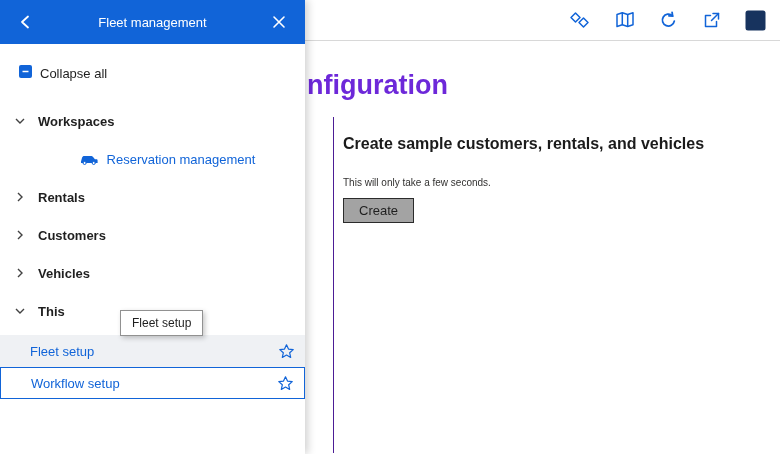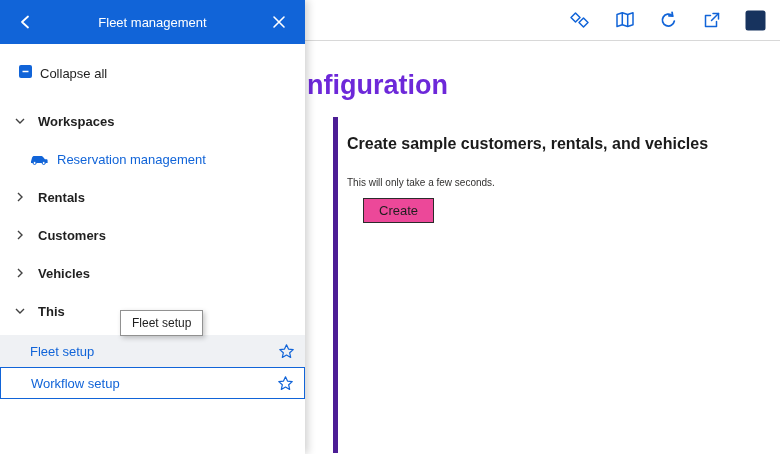--- a/index.html
+++ b/index.html
@@ -15,29 +15,29 @@
   .topbar {
     height:41px; display:flex; align-items:center; justify-content:flex-end;
     gap:24px; padding-right:14px; border-bottom:1px solid #d8d8d8; background:#fff;
   }
   .topbar .tbicon { display:inline-flex; align-items:center; cursor:pointer; }
   .page-title {
     font-size:27px; font-weight:700; color:#6d28d9;
     padding:30px 0 16px 2px; line-height:1.1;
   }
   .form-region {
-    margin-left:28px; border-left:5px solid #4c1d95;
+    margin-left:28px; border-left:1px solid #4c1d95;
     padding:18px 0 0 9px; height:336px;
   }
   .section-heading { font-size:16px; font-weight:700; color:#1b1b1b; }
   .section-note { font-size:10px; color:#323130; margin-top:24px; }
   .create-btn {
-    margin-top:10px; background:#ec4899; border:1px solid #2b2b2b;
+    margin-top:10px; background:#a3a3a3; border:1px solid #2b2b2b;
     font-family:"Liberation Sans", sans-serif;
-    font-size:13px; color:#1f1f1f; padding:4px 15px; cursor:pointer;margin-left:16px;
+    font-size:13px; color:#1f1f1f; padding:4px 15px; cursor:pointer;
   }
 
   
   .sidebar {
     position:absolute; left:0; top:0; width:305px; height:454px; background:#fff;
     box-shadow:3px 0 8px rgba(0,0,0,.18); z-index:10;
   }
   .sb-header {
     height:44px; background:#1164d8; color:#fff;
     display:flex; align-items:center; padding:0 12px;
@@ -45,21 +45,21 @@
   .sb-back, .sb-close { display:inline-flex; align-items:center; justify-content:center;
     width:28px; height:28px; cursor:pointer; }
   .sb-title { flex:1; text-align:center; font-size:13px; }
   .sb-toolbar { display:flex; align-items:center; gap:26px; padding:20px 18px 16px 18px; }
   .tool-btn { display:inline-flex; align-items:center; gap:7px; font-size:13px;
     color:#1f1f1f; cursor:pointer; }
   .tree { margin-top:4px; }
   .row { display:flex; align-items:center; height:38px; cursor:pointer; }
   .row .chev { width:12px; display:inline-flex; margin-left:14px; }
   .row .glabel { margin-left:12px; font-size:13px; font-weight:600; color:#1f1f1f; }
-  .row.link { height:38px; }
+  .row.link { height:38px;justify-content:center; }
   .row .caricon { margin-left:30px; display:inline-flex; }
   .row .llabel { margin-left:8px; font-size:13px; color:#1164d8; }
   .row.setup-link { height:32px; padding-left:30px; }
   .row.setup-link .llabel { margin-left:0; }
   .row.selected { background:#eff1f4; margin-top:5px; }
   .row.focused { border:1px solid #1164d8;gap:41px; }
   .row .star { margin-left:auto; margin-right:10px; display:inline-flex; }
 
   
   .tooltip {

